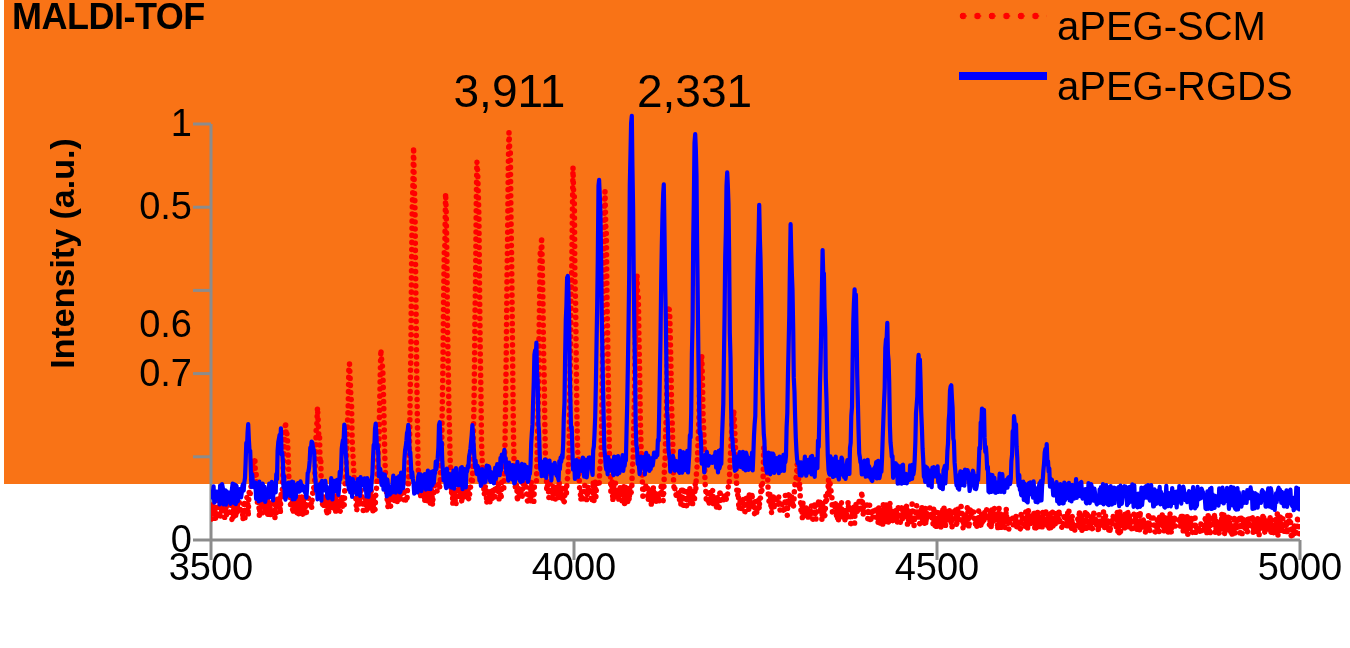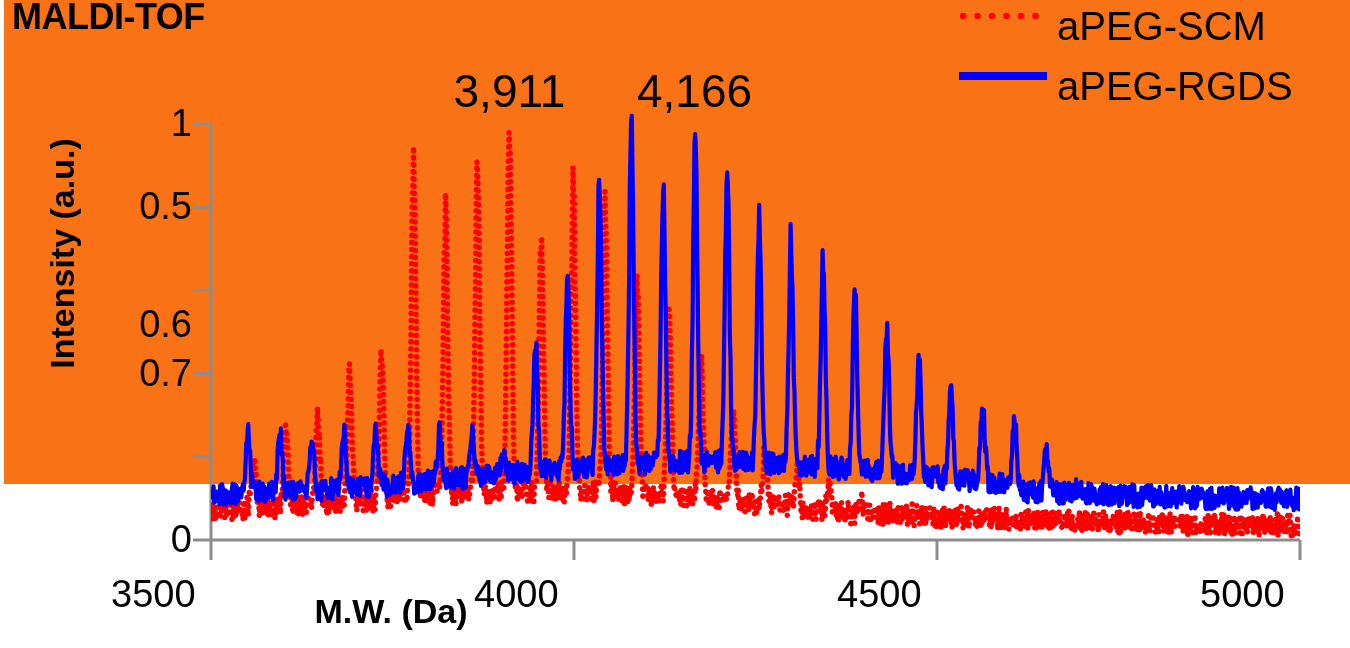--- a/index.html
+++ b/index.html
@@ -48,24 +48,23 @@
   }
 
   
   .ytick{
     position:absolute;right:0;width:100px;text-align:right;
     font-size:38px;color:#000;line-height:1;
     font-family:"Liberation Sans",sans-serif;
   }
   #yticks{position:absolute;left:78px;top:0;width:110px;height:648px;}
   .xtick{
-    position:absolute;top:548px;width:200px;
+    position:absolute;top:548px;width:200px;text-align:center;
     font-size:38px;color:#000;line-height:1;
     font-family:"Liberation Sans",sans-serif;
-    margin-top:27px;
   }
 
   
   .peak-annot{
     position:absolute;width:220px;text-align:center;
     font-size:46px;color:#000;line-height:1;
     font-family:"Liberation Sans",sans-serif;
   }
 
   svg{display:block;}
@@ -82,38 +81,37 @@
       <span class="legend-swatch swatch-dotted"></span>
       <span class="legend-label">aPEG-SCM</span>
     </div>
     <div class="legend-row">
       <span class="legend-swatch swatch-solid"></span>
       <span class="legend-label">aPEG-RGDS</span>
     </div>
   </div>
 
   <div id="ylabel">Intensity (a.u.)</div>
-  <div id="xlabel">M.W. (Da)</div>
 
   <div id="yticks">
       <div class="ytick" style="top: 520px;">0</div>
       <div class="ytick" style="top: 353.6px;">0.7</div>
       <div class="ytick" style="top: 270.4px; margin-top: 35px;">0.6</div>
       <div class="ytick" style="top: 187.2px;">0.5</div>
       <div class="ytick" style="top: 104px;">1</div>
     </div>
   <div id="xticks">
       <div class="xtick" style="left: 107px;">3500</div>
       <div class="xtick" style="left: 470px;">4000</div>
       <div class="xtick" style="left: 833px;">4500</div>
       <div class="xtick" style="left: 1196px;">5000</div>
     </div>
   <div id="annots">
       <div class="peak-annot" style="left: 395.386px; top: 68px;">3,911</div>
-      <div class="peak-annot" style="left: 580.516px; top: 68px;">4,166</div>
+      <div class="peak-annot" style="left: 580.516px; top: 68px;">2,331</div>
     </div>
 
   <svg id="plot" width="1350" height="648">
       <g>
         <line x1="207" y1="124" x2="207" y2="540" stroke="#8c8c8c" stroke-width="3"></line>
         <line x1="207" y1="540" x2="1296" y2="540" stroke="#8c8c8c" stroke-width="3"></line>
         <line x1="189" y1="540" x2="207" y2="540" stroke="#8c8c8c" stroke-width="3"></line>
         <line x1="189" y1="456.8" x2="207" y2="456.8" stroke="#8c8c8c" stroke-width="3"></line>
         <line x1="189" y1="373.6" x2="207" y2="373.6" stroke="#8c8c8c" stroke-width="3"></line>
         <line x1="189" y1="290.4" x2="207" y2="290.4" stroke="#8c8c8c" stroke-width="3"></line>

